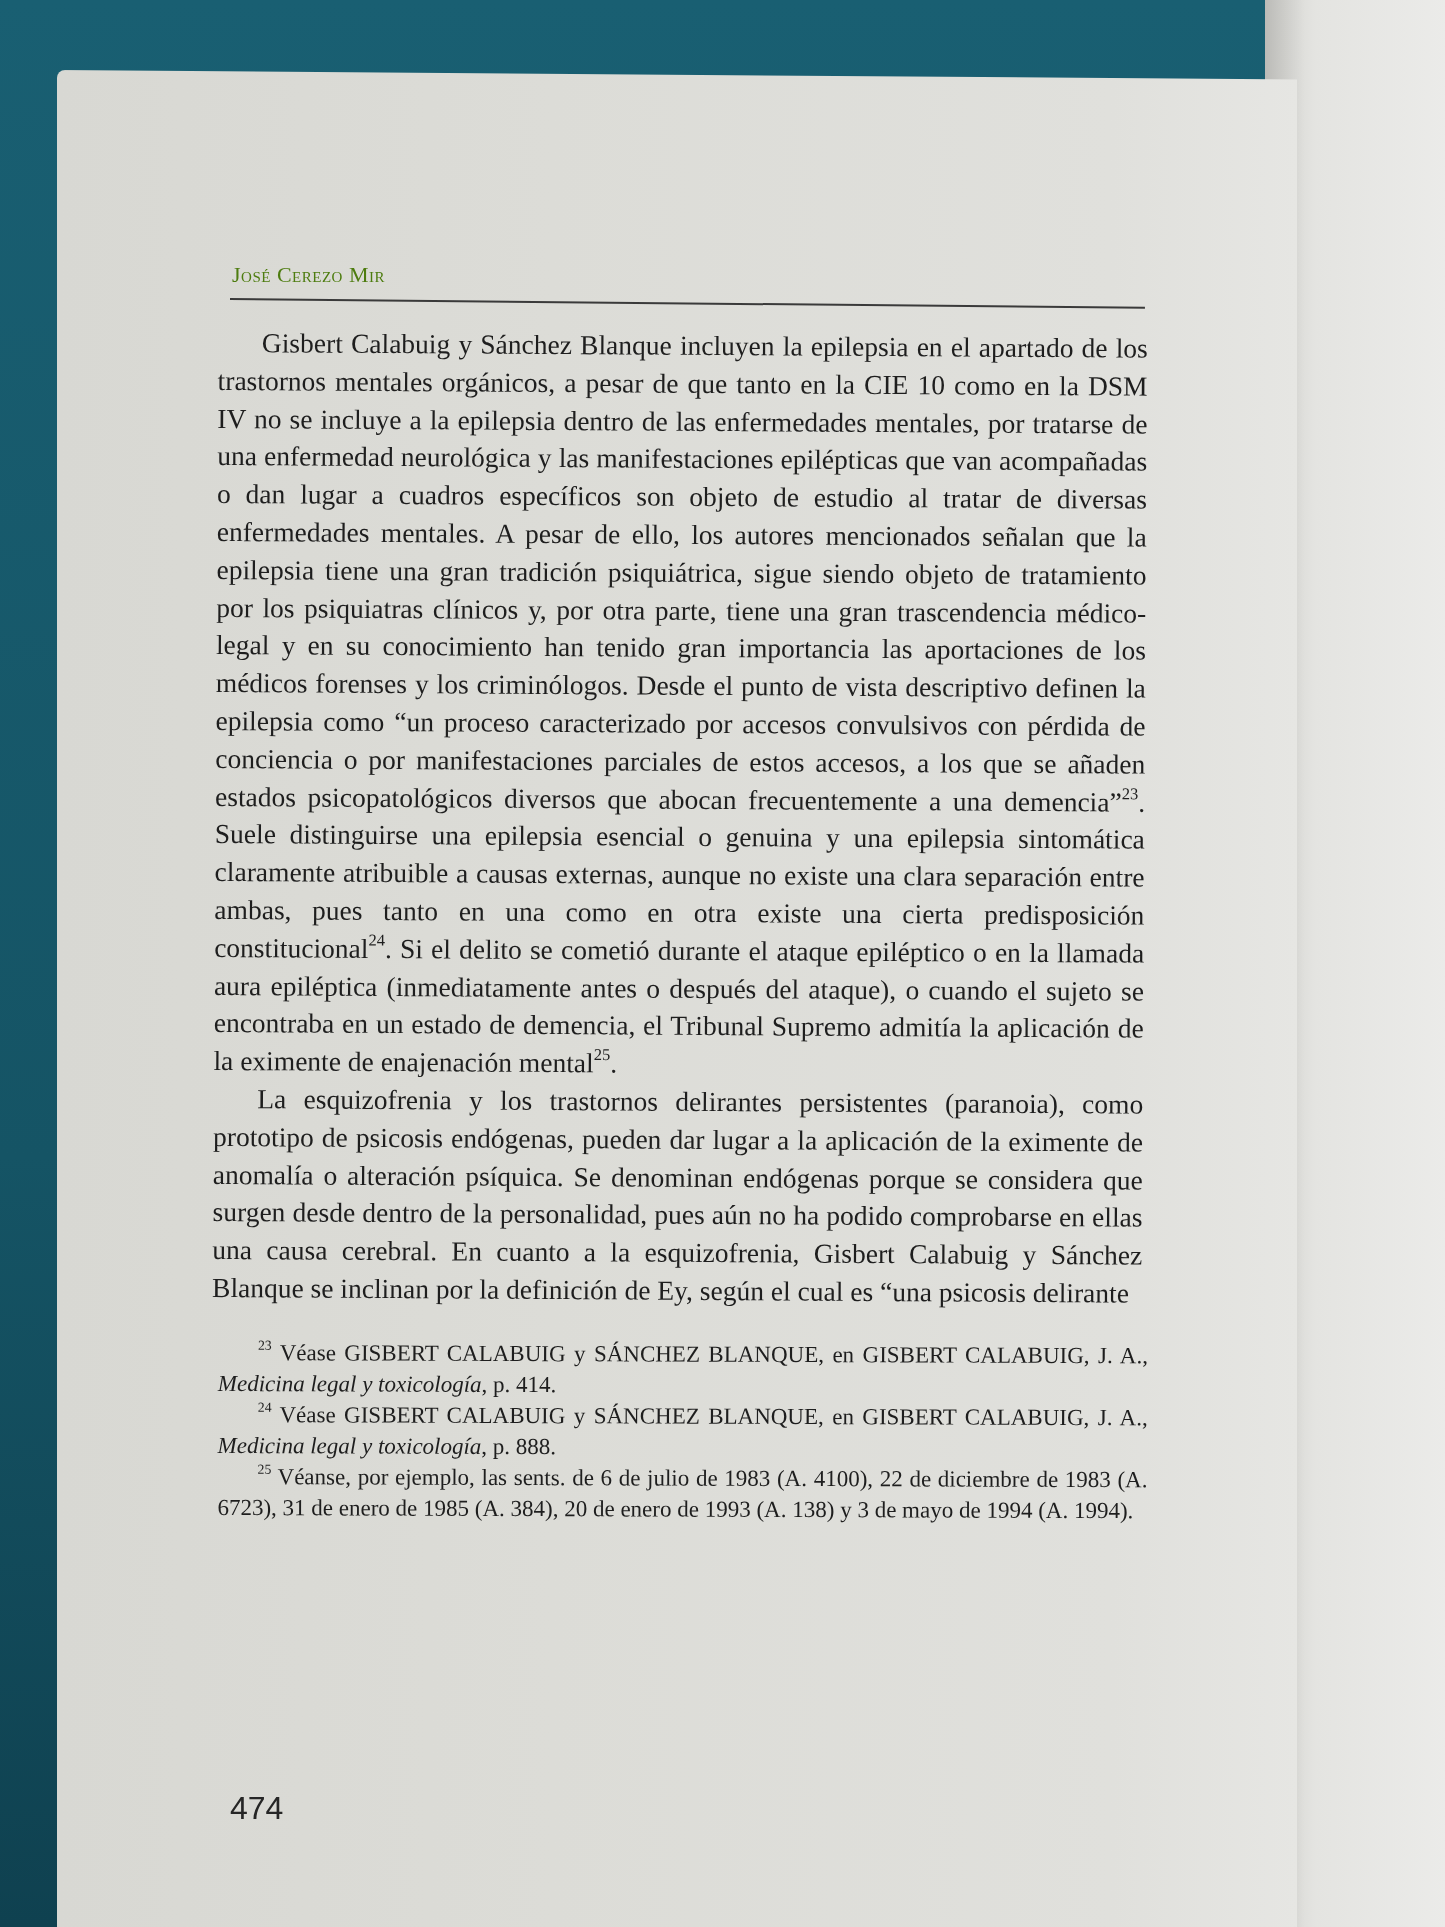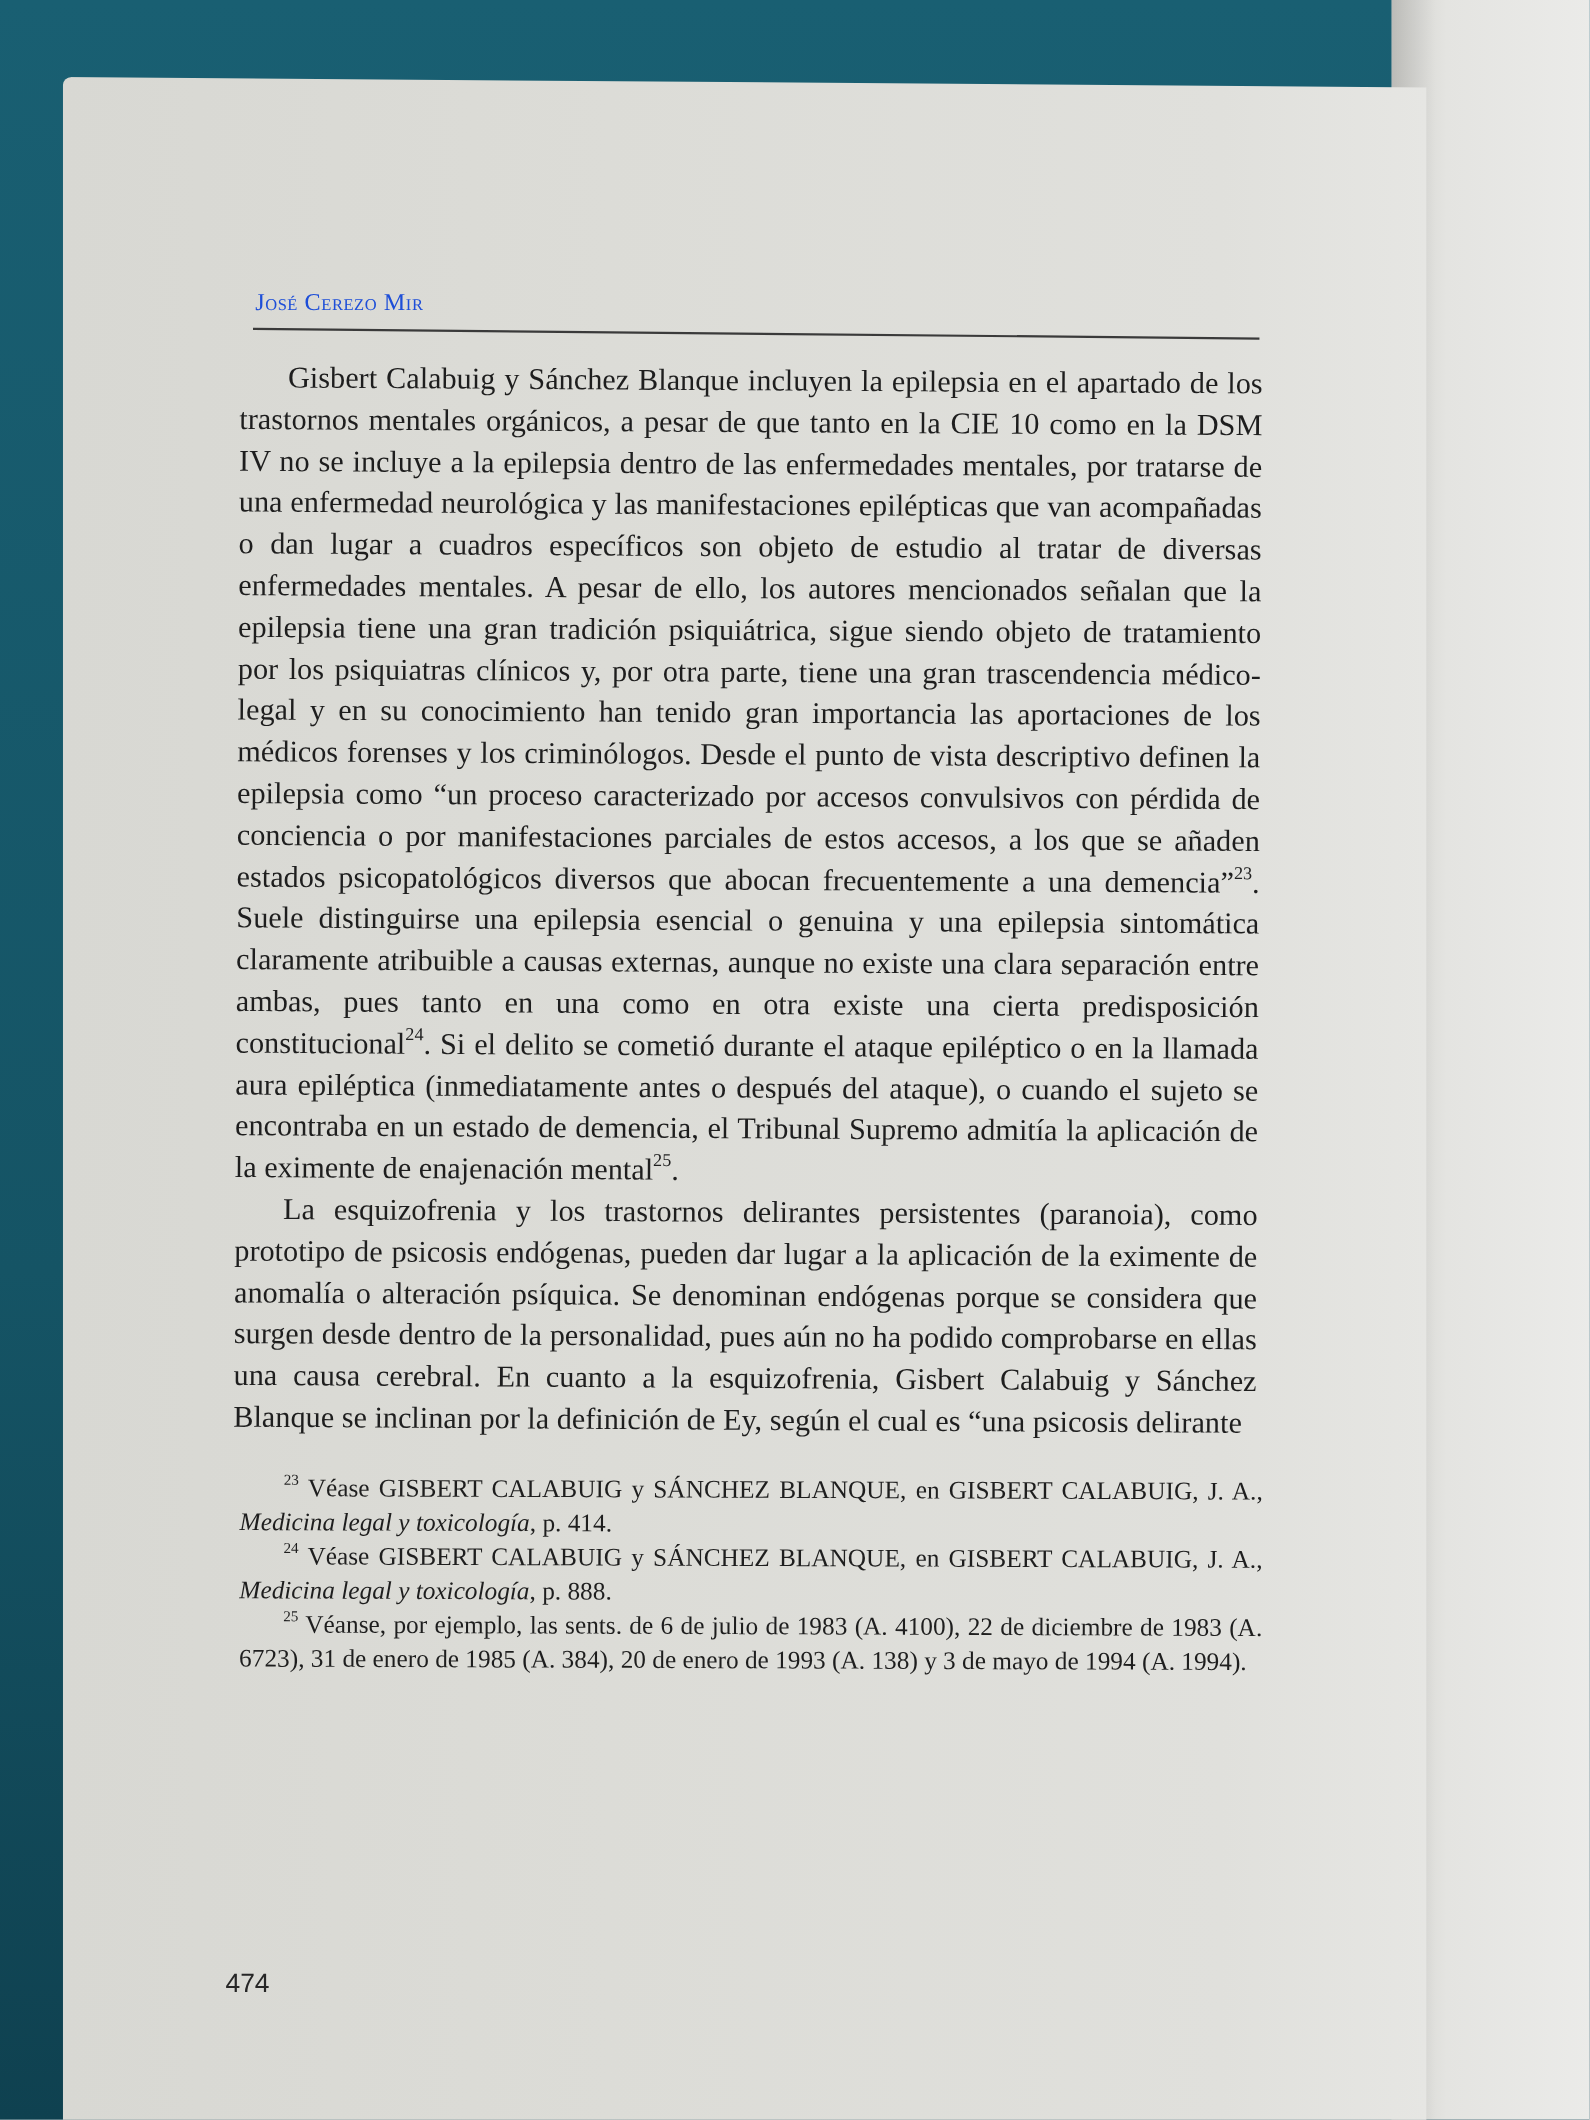--- a/index.html
+++ b/index.html
@@ -44,21 +44,21 @@
     position: absolute;
     left: 218px;
     top: 262px;
     width: 930px;
     color: #1e1e1e;
   }
   .running-head {
     font-size: 22px;
     letter-spacing: 0.5px;
     font-variant: small-caps;
-    color: #1d4ed8;
+    color: #4d7c0f;
     padding-left: 14px;
   }
   .head-rule {
     margin-top: 10px;
     height: 2px;
     background: #3a3a3a;
     width: 915px;
     margin-left: 12px;
     transform: rotate(0.55deg);
     transform-origin: left;
@@ -87,23 +87,23 @@
     text-align: justify;
     transform: rotate(0.2deg);
     transform-origin: left top;
   }
   .footnotes p {
     margin: 0;
     text-indent: 40px;
   }
   .page-number {
     position: absolute;
-    left: 205px;
+    left: 230px;
     top: 1790px;
-    font-size: 24px;
+    font-size: 32px;
     color: #262626;
     font-family: "Liberation Sans", sans-serif;
   }
 </style>
 </head>
 <body>
 
 <div class="page-right">
   
   

